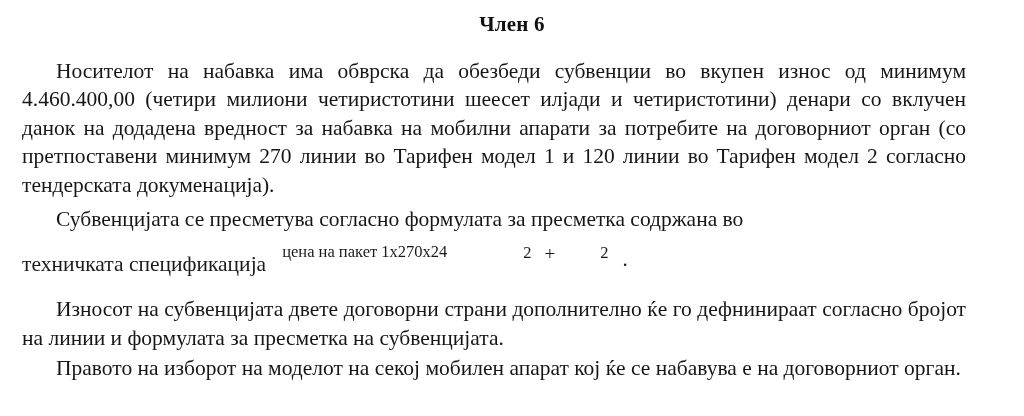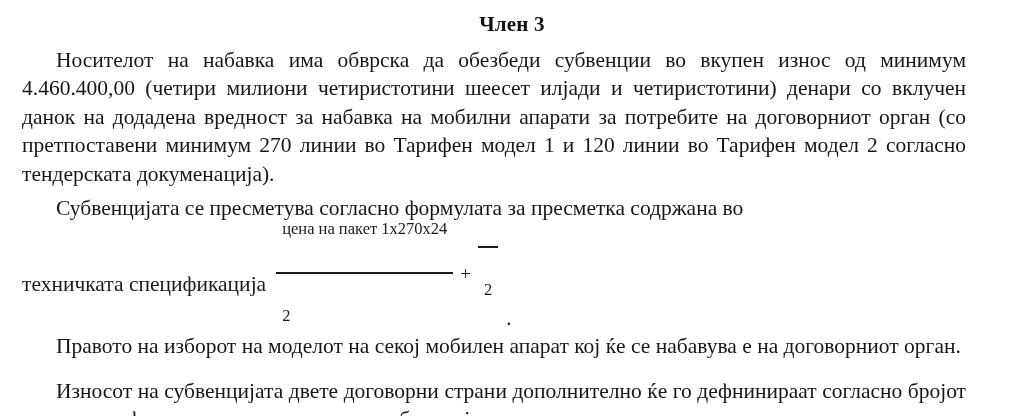--- a/index.html
+++ b/index.html
@@ -35,21 +35,21 @@
     text-align: justify;
     text-justify: inter-word;
     margin: 0 58px 0 22px;
     color: #161616;
   }
   .indent-lead {
     display: inline-block;
     width: 34px;
   }
   .p1 {
-    margin-top: 9px;
+    margin-top: 20px;
   }
   .p2 {
     margin-top: 6px;
   }
   .formula-block {
     margin: 2px 22px 0 22px;
     display: flex;
     align-items: center;
     flex-wrap: nowrap;
     font-size: 21.5px;
@@ -67,22 +67,21 @@
     position: relative;
     top: -4px;
   }
   .formula .lhs {
     white-space: nowrap;
     font-size: 20px;
     padding-right: 2px;
   }
   .frac {
     display: inline-flex;
-    flex-direction: column;
-    align-items: flex-start;
+    align-items: flex-end;
     justify-content: center;
     padding: 0 4px;
     vertical-align: middle;
     gap: 32px;
   }
   .frac .num {
     font-size: 16.5px;
     padding: 0 6px 1px 6px;
     white-space: nowrap;
     line-height: 1.15;
@@ -115,21 +114,21 @@
   }
   .p4 {
     margin-top: 2px;
   }
 </style>
 </head>
 <body>
 
 <div class="page">
 
-  <div class="doc-title">Член 3</div>
+  <div class="doc-title">Член 6</div>
 
   <div class="para p1"><span class="indent-lead"></span><span>Носителот на набавка има обврска да обезбеди субвенции во вкупен износ од минимум 4.460.400,00 (четири милиони четиристотини шеесет илјади и четиристотини) денари со вклучен данок на додадена вредност за набавка на мобилни апарати за потребите на договорниот орган (со претпоставени минимум 270 линии во Тарифен модел 1 и 120 линии во Тарифен модел 2 согласно тендерската докуменација).</span></div>
 
   <div class="para p2"><span class="indent-lead"></span><span>Субвенцијата се пресметува согласно формулата за пресметка содржана во</span></div>
 
   <div class="formula-block">
     <span class="formula-lead">техничката спецификација</span>
     <span class="formula">
       <span class="frac">
         <span class="num">цена на пакет 1x270x24</span>
@@ -138,17 +137,17 @@
       </span>
       <span class="plus">+</span>
       <span class="frac">
         <span class="bar"></span>
         <span class="den">2</span>
       </span>
       <span class="period">.</span>
     </span>
   </div>
 
+  <div class="para p3"><span class="indent-lead"></span><span>Износот на субвенцијата двете договорни страни дополнително ќе го дефнинираат согласно бројот на линии и формулата за пресметка на субвенцијата.</span></div>
+
   <div class="para p4"><span class="indent-lead"></span><span>Правото на изборот на моделот на секој мобилен апарат кој ќе се набавува е на договорниот орган.</span></div>
-
-  <div class="para p3"><span class="indent-lead"></span><span>Износот на субвенцијата двете договорни страни дополнително ќе го дефнинираат согласно бројот на линии и формулата за пресметка на субвенцијата.</span></div>
 
 </div>
 
 </body></html>

